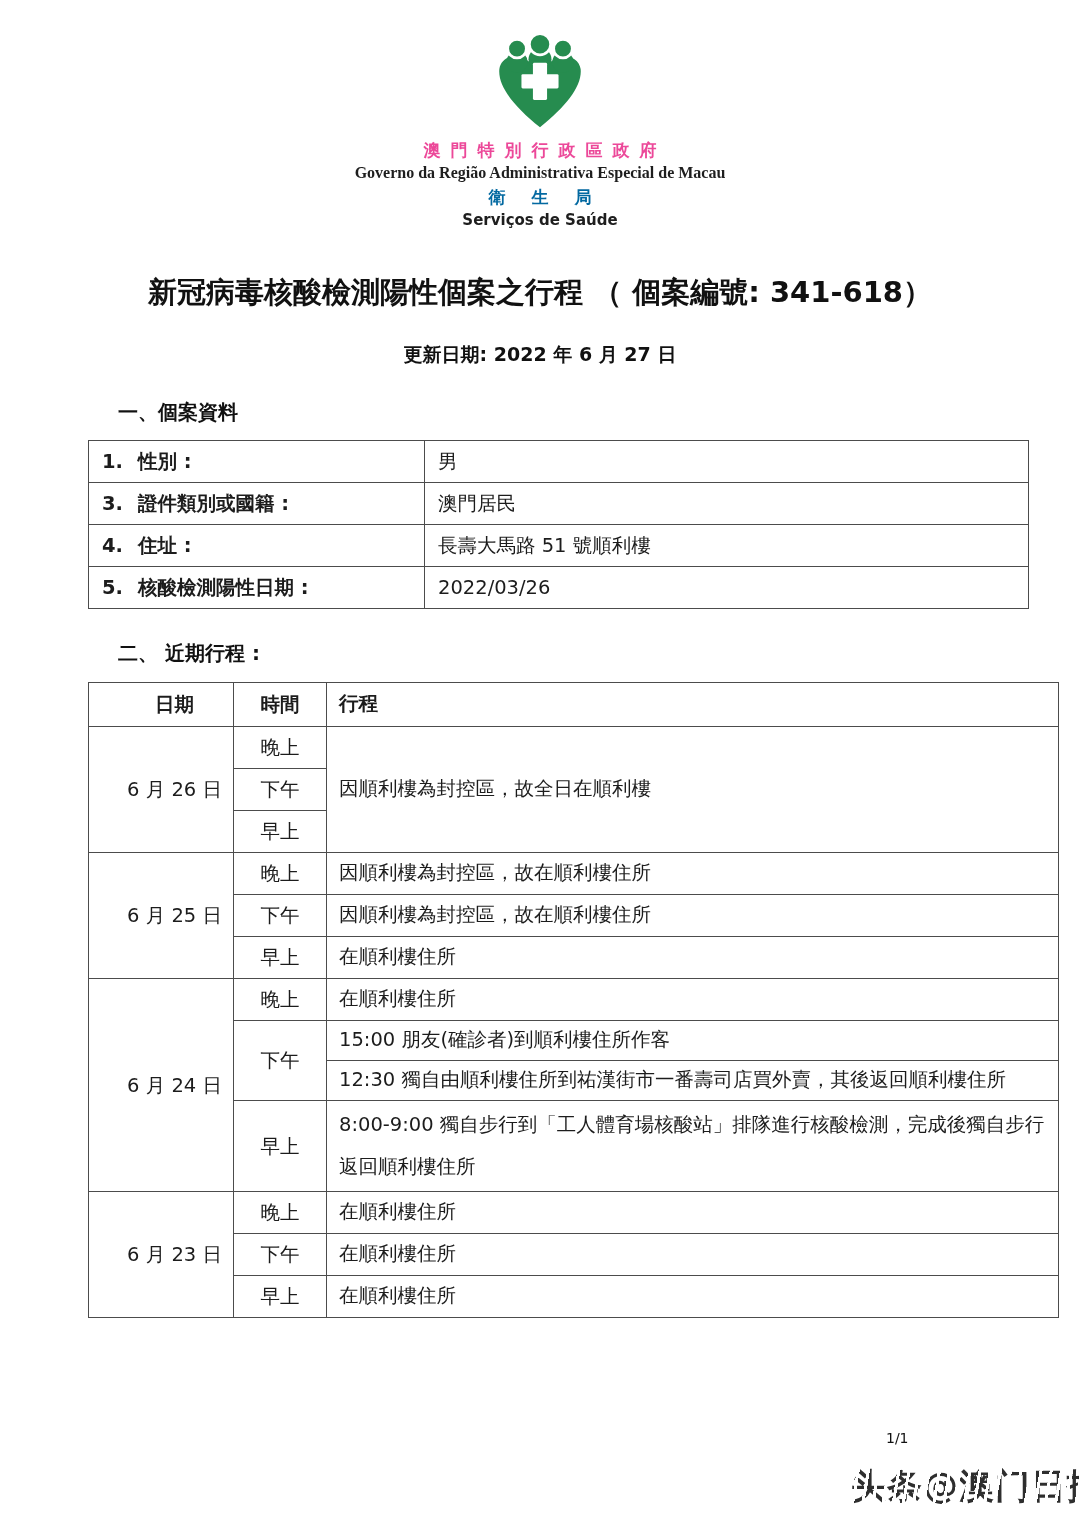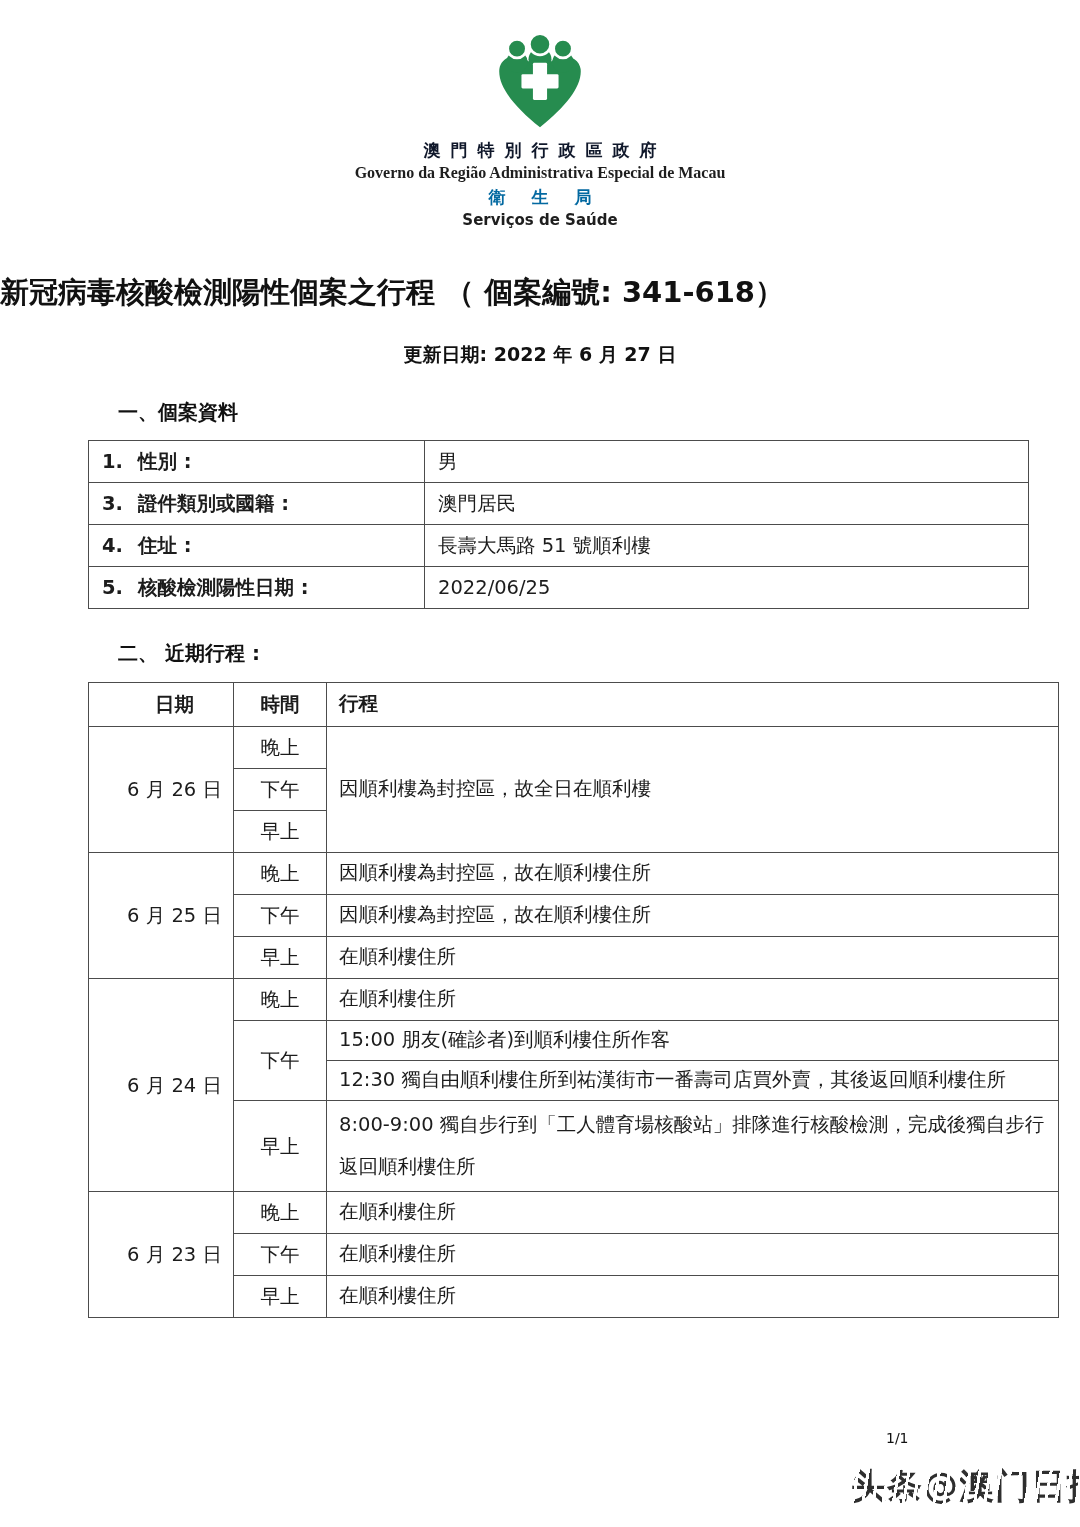--- a/index.html
+++ b/index.html
@@ -10,37 +10,37 @@
     font-family:"DejaVu Sans", sans-serif;
     color:#1c1c1c;
     overflow:hidden;
   }
   
   .letterhead{text-align:center;padding-top:34px;}
   .logo{display:block;margin:0 auto;}
   .org-cn{
     font-family:"Liberation Serif", serif;
     font-size:17px;font-weight:600;letter-spacing:10px;
-    padding-left:10px;margin-top:5px;color:#0f172a;
+    padding-left:10px;margin-top:5px;color:#ec4899;
   }
   .org-pt{
     font-family:"Liberation Serif", serif;
     font-size:16px;font-weight:bold;margin-top:2px;color:#1e1e1e;
   }
   .dept-cn{
     font-family:"Liberation Serif", serif;
     font-size:17px;font-weight:600;letter-spacing:26px;
     padding-left:26px;margin-top:4px;color:#0369a1;
   }
   .dept-pt{
     font-size:15px;font-weight:bold;margin-top:2px;color:#1e1e1e;
   }
   
   .doc-title{
-    margin-top:44px;
+    text-align:center;margin-top:44px;
     font-size:29px;font-weight:bold;color:#111;
   }
   .update-date{
     text-align:center;margin-top:29px;
     font-size:19px;font-weight:bold;color:#111;
   }
   
   .section-heading{
     margin:31px 0 0 118px;
     font-size:20px;font-weight:bold;color:#111;
@@ -121,21 +121,21 @@
       <tr>
         <td class="label-cell"><span class="num">3.</span><span>證件類別或國籍 :</span></td>
         <td class="value-cell">澳門居民</td>
       </tr>
       <tr>
         <td class="label-cell"><span class="num">4.</span><span>住址 :</span></td>
         <td class="value-cell">長壽大馬路 51 號順利樓</td>
       </tr>
       <tr>
         <td class="label-cell"><span class="num">5.</span><span>核酸檢測陽性日期 :</span></td>
-        <td class="value-cell">2022/06/25</td>
+        <td class="value-cell">2022/03/26</td>
       </tr>
     </tbody>
   </table>
 
   <div class="section-heading">二、 近期行程 :</div>
 
   <table class="itin-table">
     <tbody>
       <tr>
         <th class="date">日期</th>

